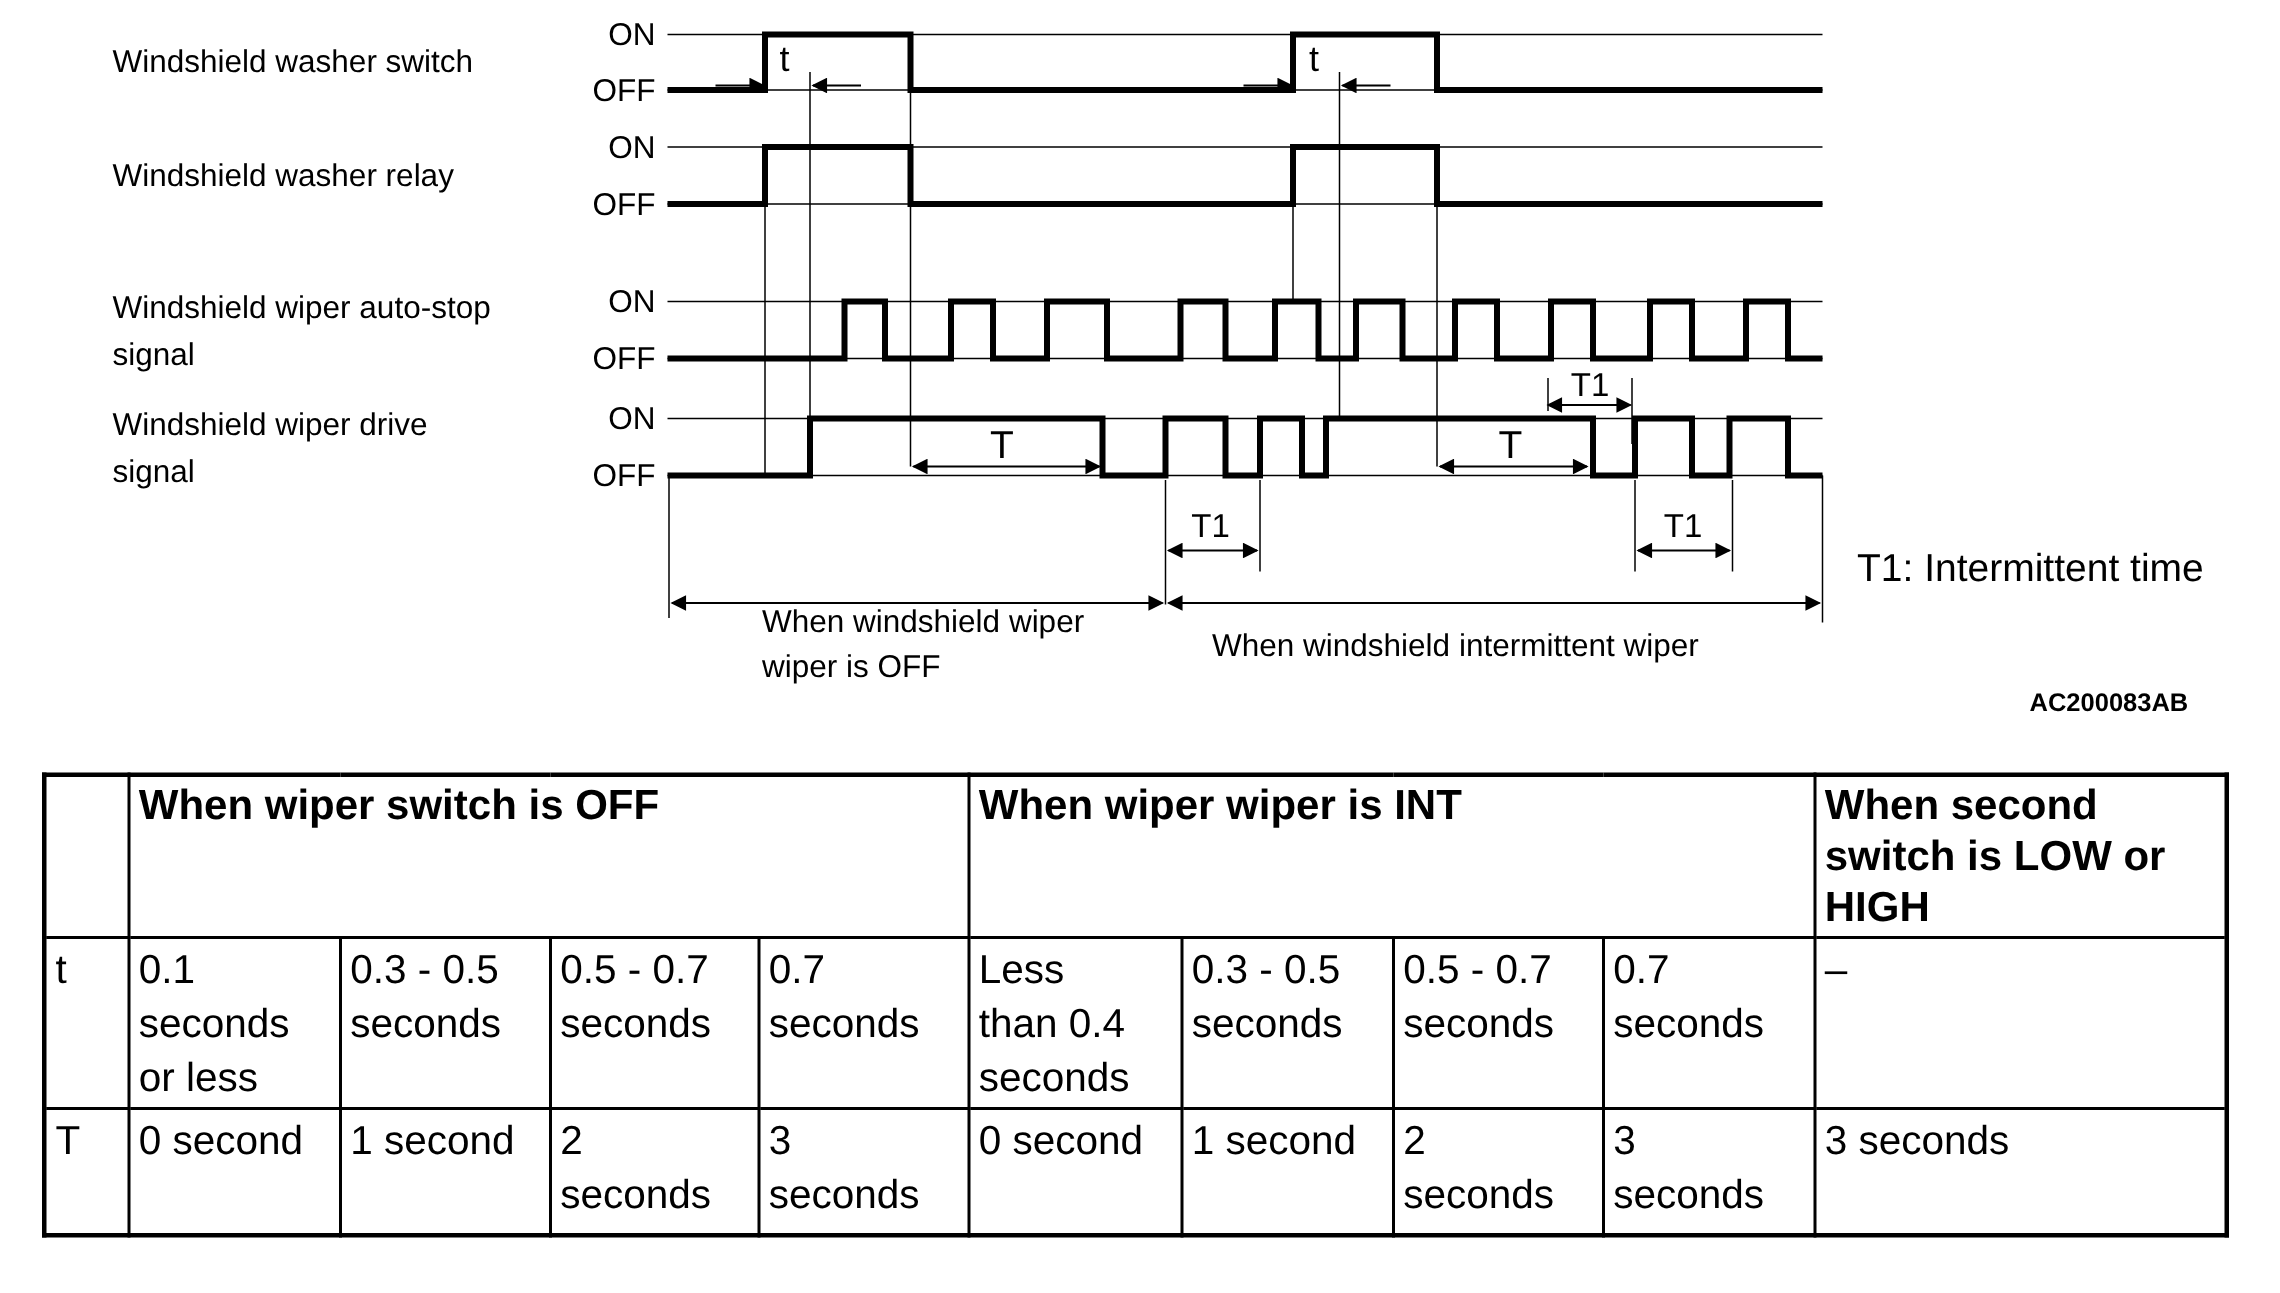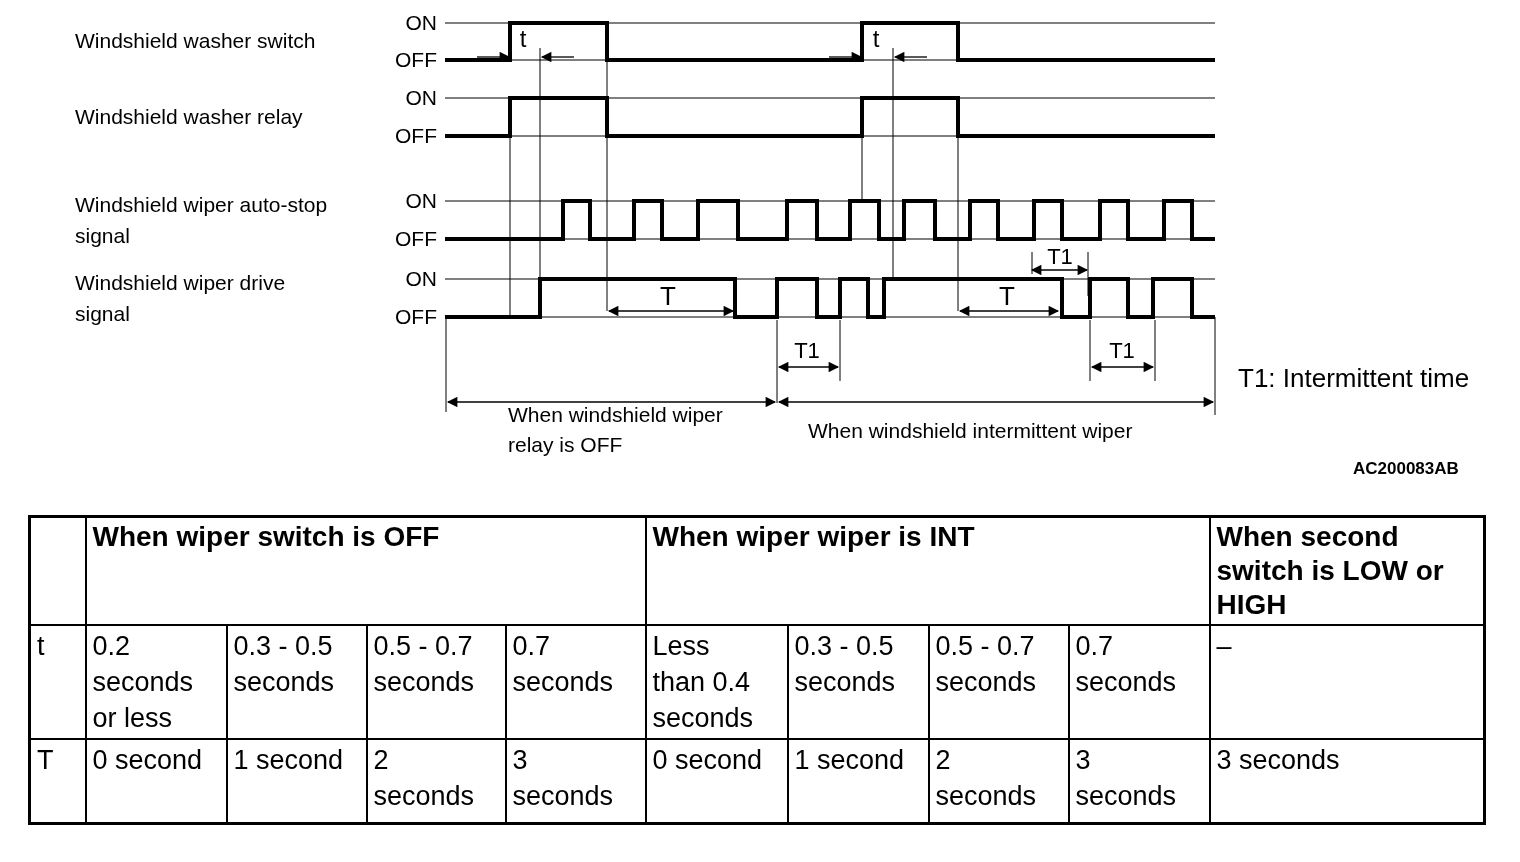--- a/index.html
+++ b/index.html
@@ -119,21 +119,21 @@
     <text x="876" y="47" font-size="24" text-anchor="middle">t</text>
     <text x="668" y="305" font-size="26" text-anchor="middle">T</text>
     <text x="1007" y="305" font-size="26" text-anchor="middle">T</text>
     <text x="1060" y="264" font-size="22" text-anchor="middle">T1</text>
     <text x="807" y="358" font-size="22" text-anchor="middle">T1</text>
     <text x="1122" y="358" font-size="22" text-anchor="middle">T1</text>
   </svg>
 
 <div class="caption" id="caption-left">
   <div>When windshield wiper</div>
-  <div>relay is OFF</div>
+  <div>wiper is OFF</div>
 </div>
 <div class="caption" id="caption-right">
   <div>When windshield intermittent wiper</div>
 </div>
 <div class="caption" id="t1-note">T1: Intermittent time</div>
 <div class="caption" id="figure-code">AC200083AB</div>
 
 <div id="table-wrap">
   <table id="spec-table">
     <colgroup>
@@ -154,21 +154,21 @@
           <th colspan="4">When wiper switch is OFF</th>
           <th colspan="4">When wiper wiper is INT</th>
           <th colspan="1">When second
 switch is LOW or
 HIGH</th>
         </tr>
       </thead>
     <tbody>
         <tr>
           <td>t</td>
-          <td>0.2
+          <td>0.1
 seconds
 or less</td>
           <td>0.3 - 0.5
 seconds</td>
           <td>0.5 - 0.7
 seconds</td>
           <td>0.7
 seconds</td>
           <td>Less
 than 0.4

